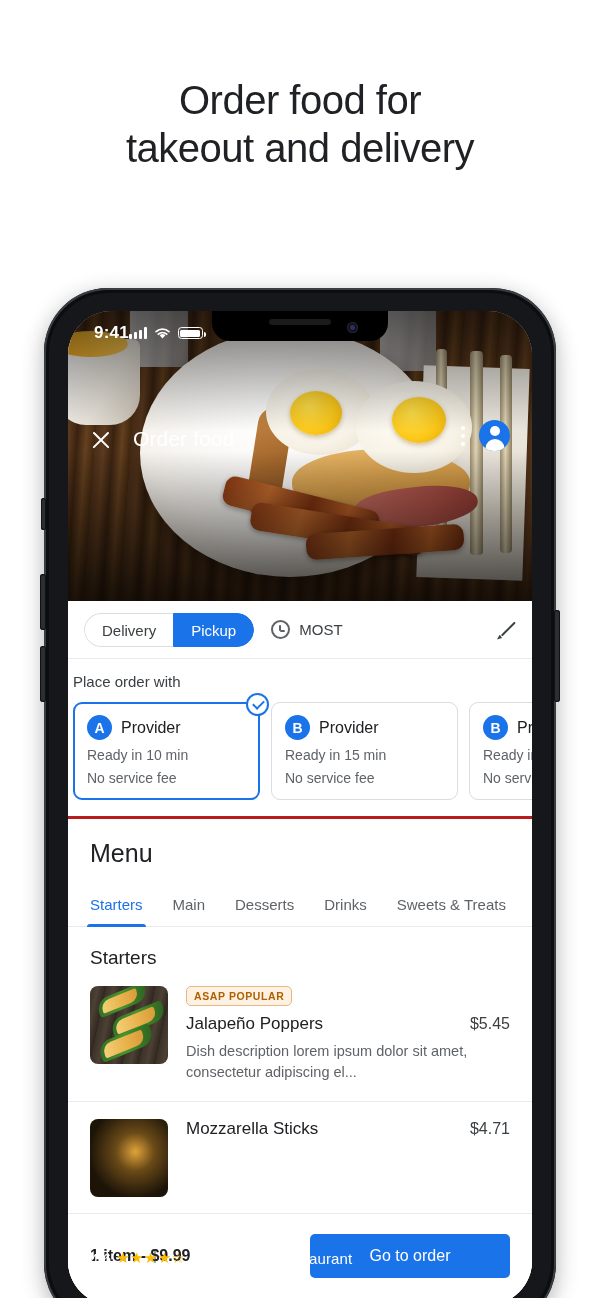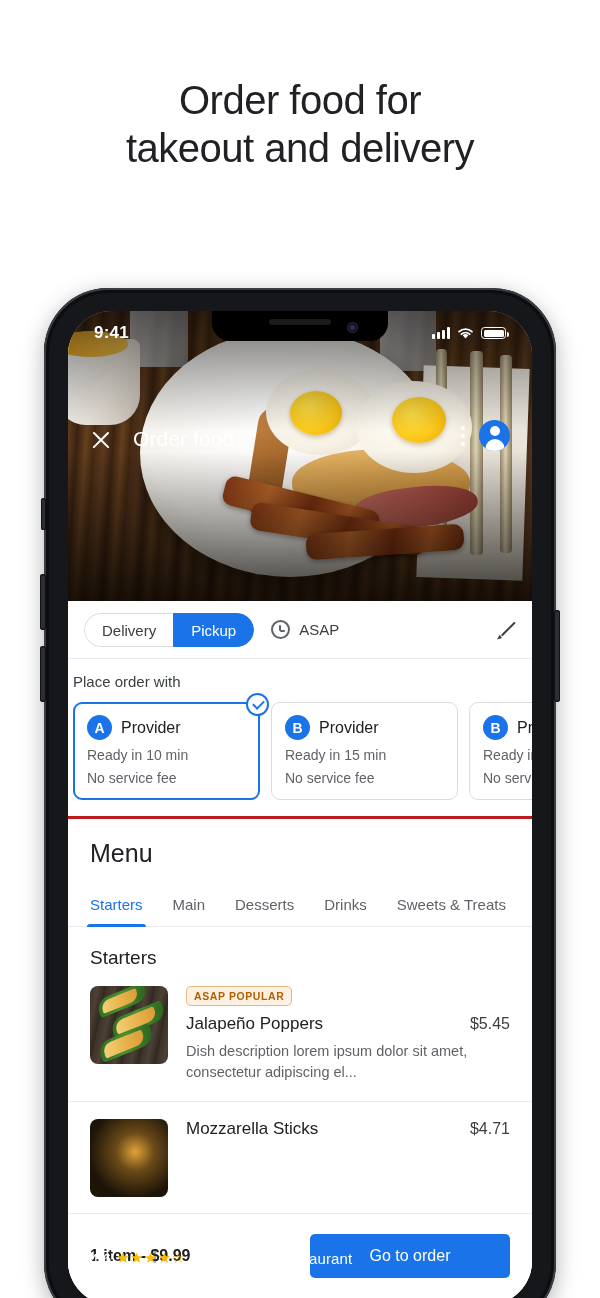--- a/index.html
+++ b/index.html
@@ -140,21 +140,21 @@
     background:linear-gradient(180deg,rgba(0,0,0,.55),rgba(0,0,0,0));
   }
   .hero-scrim-bot {
     position:absolute; left:0; bottom:0; width:100%; height:150px;
     background:linear-gradient(0deg,rgba(0,0,0,.72),rgba(0,0,0,0));
   }
 
   
   .statusbar {
     position:absolute; left:0; top:0; width:100%; height:44px; z-index:30;
-    display:flex; align-items:center; justify-content:space-between;
+    display:flex; align-items:center; 
     padding:0 26px; color:#fff;
   }
   .status-time { font-size:17px; font-weight:600; letter-spacing:.2px; }
   .status-icons { display:flex; align-items:center; gap:7px; }
   .sig { display:flex; align-items:flex-end; gap:2px; height:12px; }
   .sig i { width:3px; background:#fff; border-radius:1px; display:block; }
   .sig i:nth-child(1){height:5px}
   .sig i:nth-child(2){height:7px}
   .sig i:nth-child(3){height:9px}
   .sig i:nth-child(4){height:12px}
@@ -437,21 +437,21 @@
     </div>
 
     <div class="sheet">
 
       <div class="row-mode">
         <div class="seg">
           <span class="seg-opt">Delivery</span>
           <span class="seg-opt active">Pickup</span>
         </div>
         <span class="ic-clock"></span>
-        <span class="asap">ASAP</span>
+        <span class="asap">MOST</span>
         <span class="ic-pencil"></span>
       </div>
 
       <div class="sec-providers">
         <div class="sec-label">Place order with</div>
         <div class="prov-scroll">
 
           <div class="prov-card selected">
             <div class="prov-check"></div>
             <div class="prov-head">

